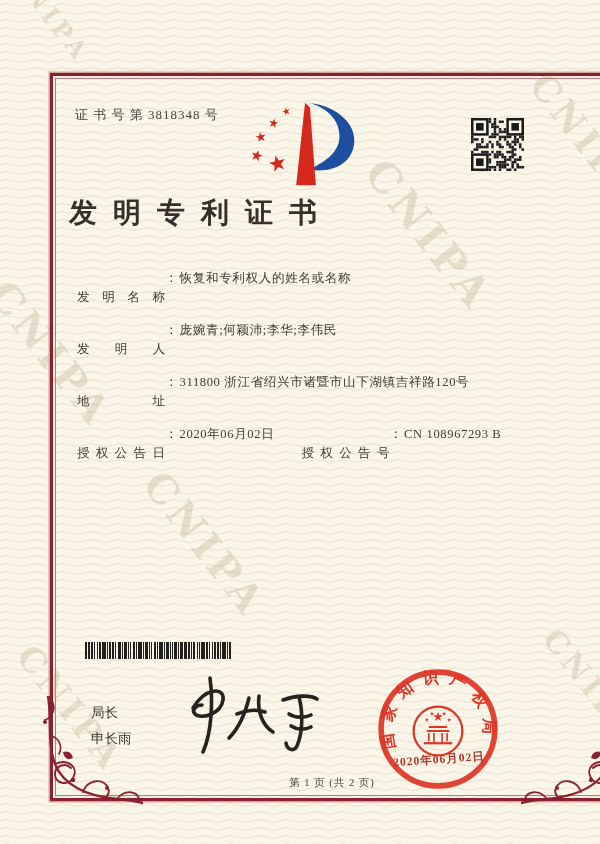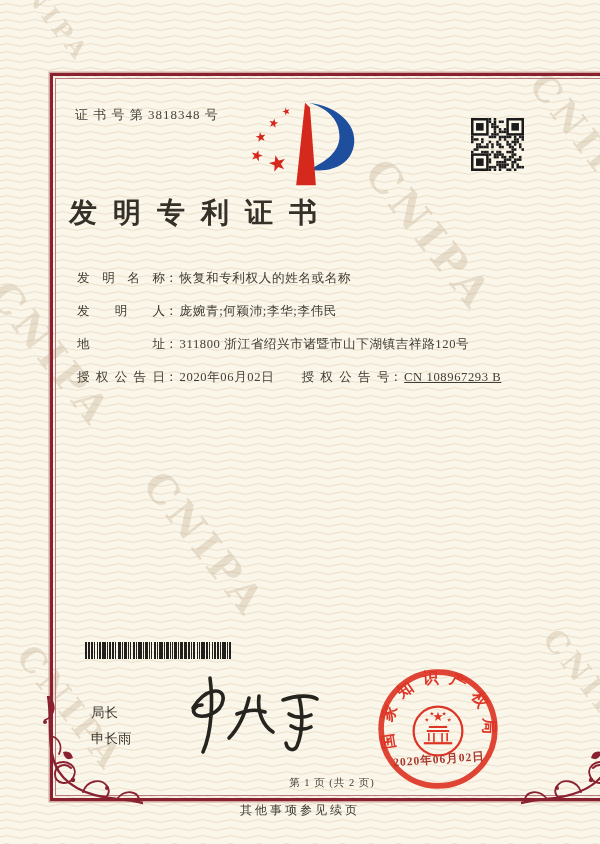--- a/index.html
+++ b/index.html
@@ -46,24 +46,25 @@
   }
   .rows{position:absolute;left:24px;right:18px;top:192px;}
   .frow{
     font-size:12.6px;color:#413d33;line-height:20px;
     margin-bottom:13px;white-space:nowrap;
   }
   .flabel{
     display:inline-block;width:88px;
     text-align:justify;text-align-last:justify;
     vertical-align:top;
+    margin-top:19px;
   }
   .fcolon{display:inline-block;margin-right:2px;}
   .fvalue{letter-spacing:0.6px;}
-  .second-col{margin-left:24px;text-decoration:underline;}
+  .second-col{margin-left:24px;}
   .paras{
     position:absolute;left:22px;right:18px;top:428px;
     font-size:12.8px;line-height:1.86;color:#3d3a30;
     text-align:justify;letter-spacing:0.8px;
   }
   .paras p{margin:0;text-indent:2em;}
   .barcode{
     position:absolute;left:32px;top:566px;width:160px;height:17px;
     overflow:hidden;white-space:nowrap;font-size:0;
   }
@@ -479,15 +480,14 @@
       <g fill="#8a2130">
         <circle cx="2" cy="26" r="2"></circle>
           <circle cx="30" cy="84" r="2.2"></circle>
           <circle cx="64" cy="92" r="2"></circle>
         <path d="M20 56 q 8 -2 10 6 q -8 4 -10 -6"></path>
       </g>
     </svg>
 
   </div>
 
-  <div class="footer-note">其他事项参见续页</div>
 
 </div>
 
 </body></html>

